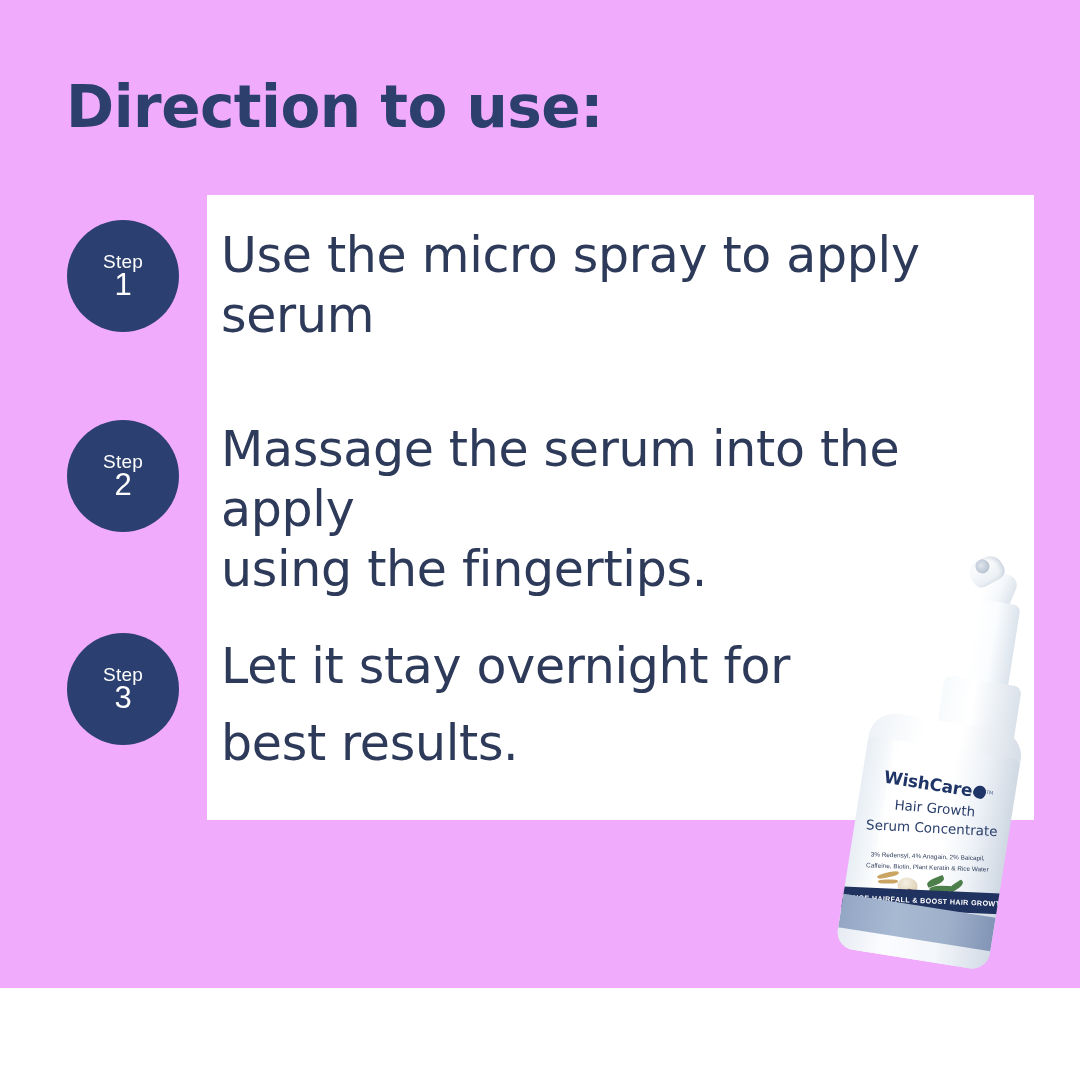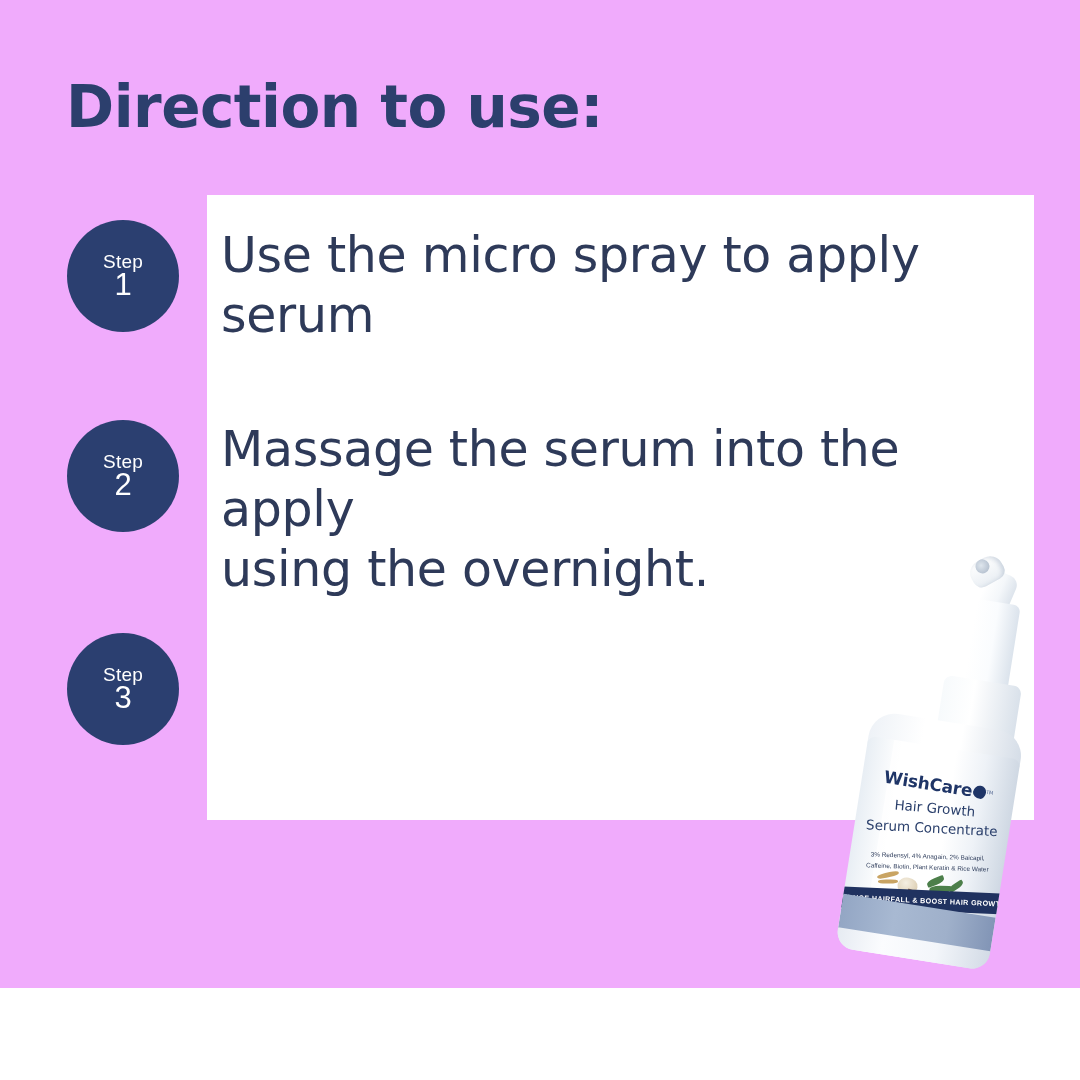--- a/index.html
+++ b/index.html
@@ -340,28 +340,32 @@
   </div>
 
   <div class="step-row" id="step-row-2">
     <div class="step-badge">
       <span class="step-word">Step</span>
       <span class="step-num">2</span>
     </div>
   </div>
   <div class="step-text" id="step-text-2">
     <span class="ln">Massage the serum into the apply</span>
-    <span class="ln">using the overnight.</span>
+    <span class="ln">using the fingertips.</span>
   </div>
 
   <div class="step-row" id="step-row-3">
     <div class="step-badge">
       <span class="step-word">Step</span>
       <span class="step-num">3</span>
     </div>
+  </div>
+  <div class="step-text" id="step-text-3">
+    <span class="ln">Let it stay overnight for</span>
+    <span class="ln">best results.</span>
   </div>
 
   <div id="bottle">
     <div id="nozzle-neck"></div>
     <div id="nozzle-tip"></div>
     <div id="nozzle-hole"></div>
     <div id="pump-stem"></div>
     <div id="pump-cap"></div>
     <div id="bottle-shoulder"></div>
 

